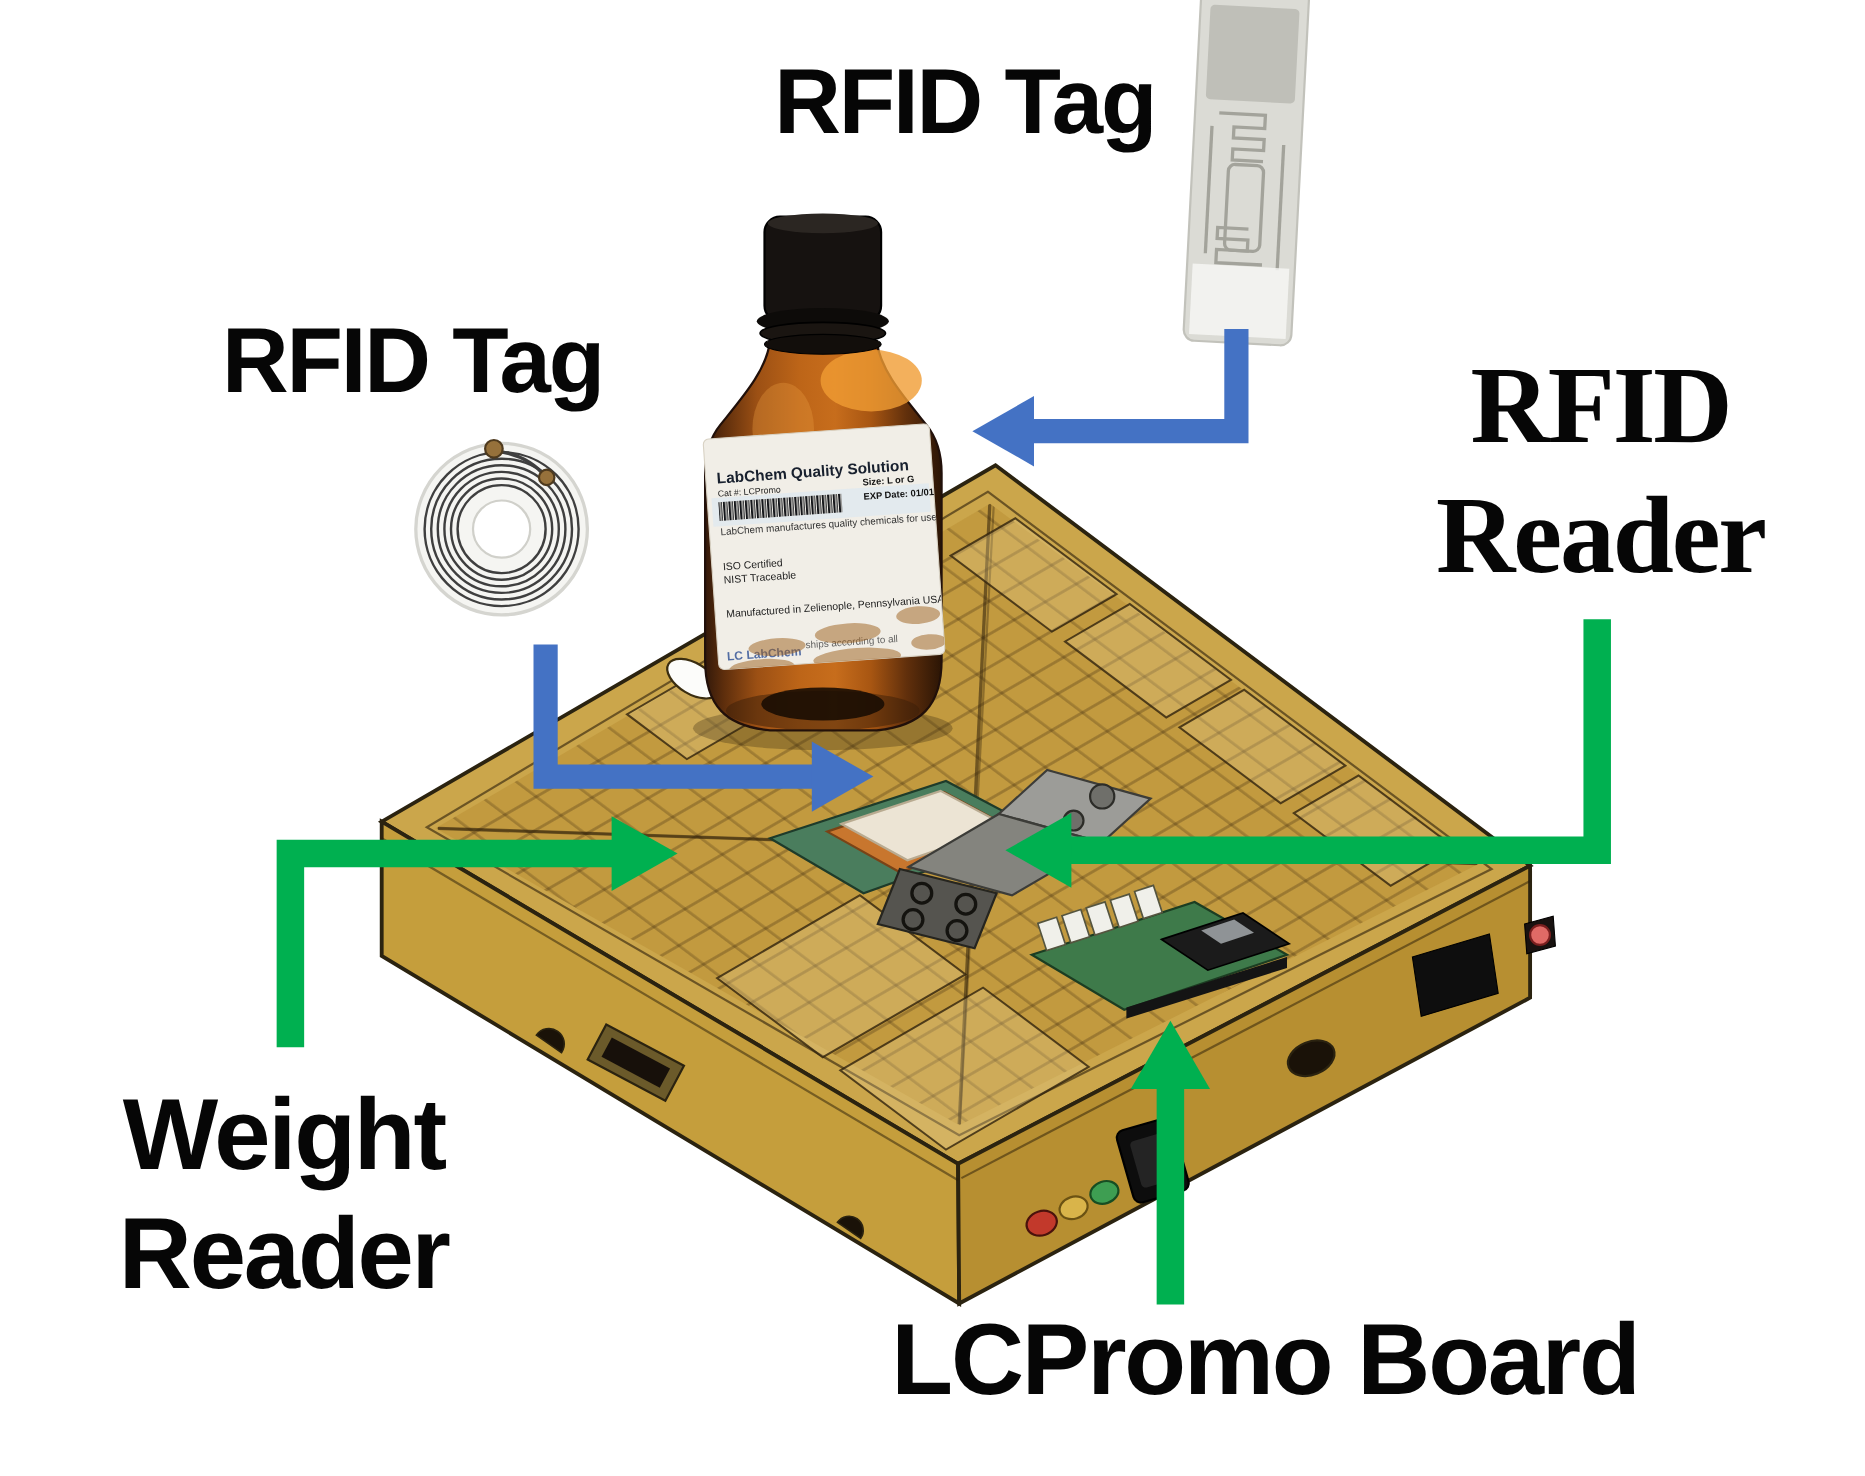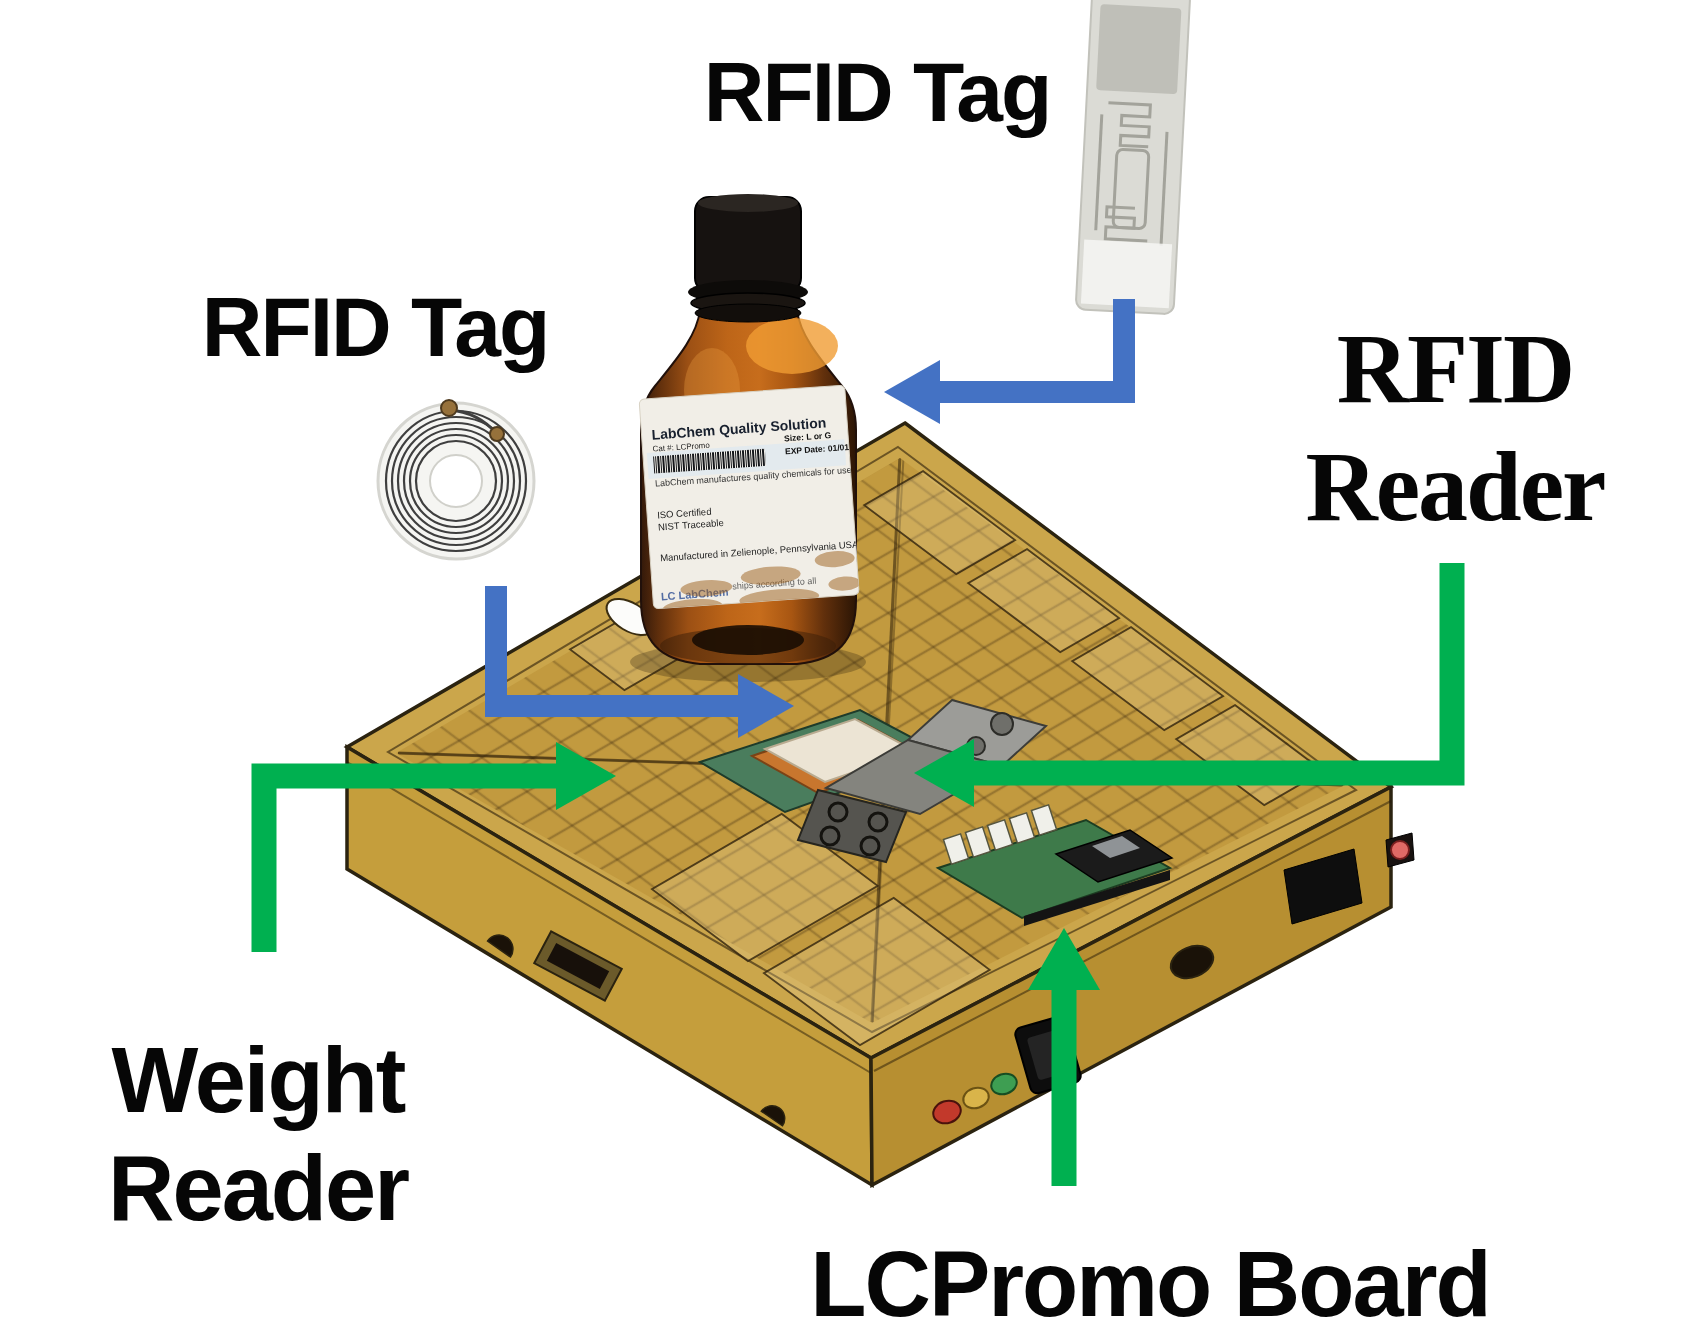--- a/index.html
+++ b/index.html
@@ -2,21 +2,21 @@
 <html style="--arrow-blue: #4472c4; --arrow-green: #00b050; --tray-gold: #cba64b; --tray-face-left: #c59e3c; --tray-face-right: #b78f31; --pcb-green: #3e7a4a; --led-red: #c2392b; --led-yellow: #d9b44a; --led-green: #3e9e52;"><head>
 <meta charset="utf-8">
 <style>
   html,body{margin:0;padding:0;background:#ffffff;}
   .stage{position:relative;width:1695px;height:1342px;background:#fff;overflow:hidden;
          font-family:"Liberation Sans",sans-serif;}
   .scene{position:absolute;left:0;top:0;}
   .lbl{position:absolute;transform:translate(-50%,-50%);font-weight:bold;color:#060606;
        white-space:nowrap;text-align:center;letter-spacing:-2px;line-height:1.0;}
   .fs84{font-size:84px;}
-  .fs92{font-size:92px;line-height:108px;margin-top:48px;}
+  .fs92{font-size:92px;line-height:108px;}
   .fs100{font-size:100px;line-height:118px;font-family:Liberation Serif, serif;}
   .arrow-blue{stroke:var(--arrow-blue);fill:none;}
   .arrow-blue-head{fill:var(--arrow-blue);}
   .arrow-green{stroke:var(--arrow-green);fill:none;}
   .arrow-green-head{fill:var(--arrow-green);}
   .tray-top{fill:var(--tray-gold);stroke:#2b2310;stroke-width:3.5;}
   .tray-face-l{fill:var(--tray-face-left);stroke:#2b2310;stroke-width:3.5;}
   .tray-face-r{fill:var(--tray-face-right);stroke:#2b2310;stroke-width:3.5;}
   .bin{fill:rgba(236,214,158,0.28);stroke:rgba(48,34,12,0.8);stroke-width:2;}
   .blabel-t{font-family:"Liberation Sans",sans-serif;}

